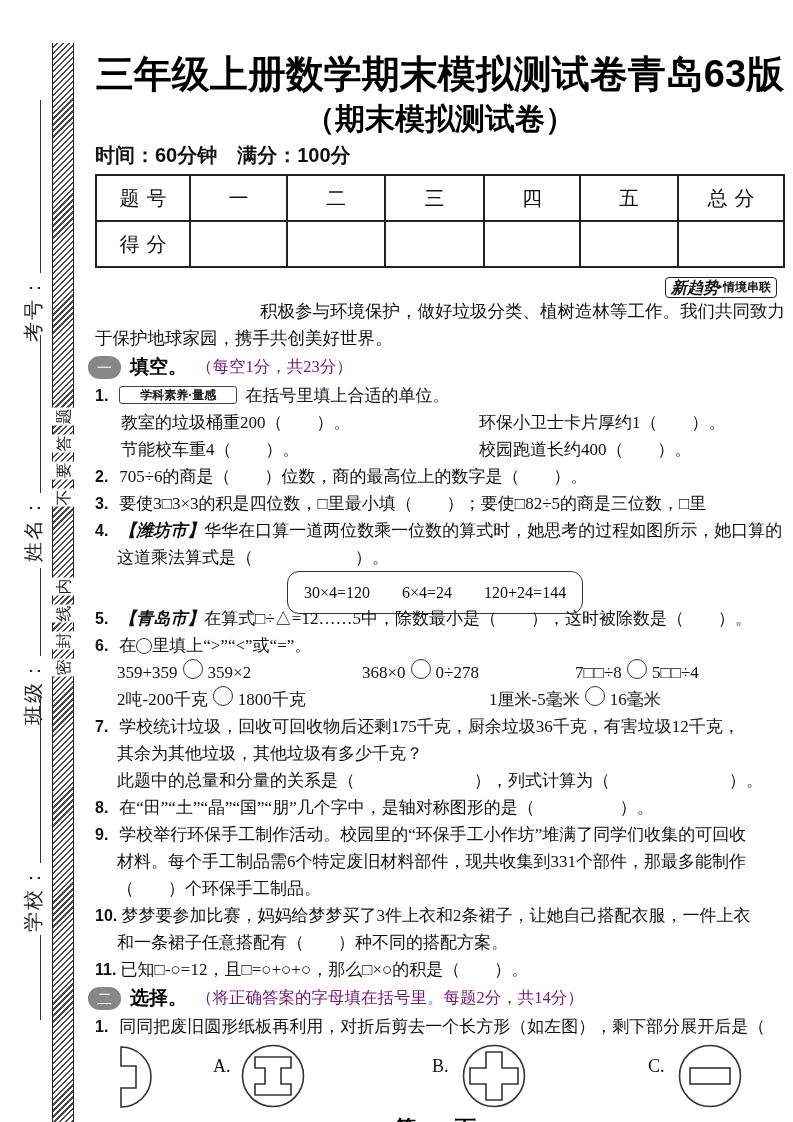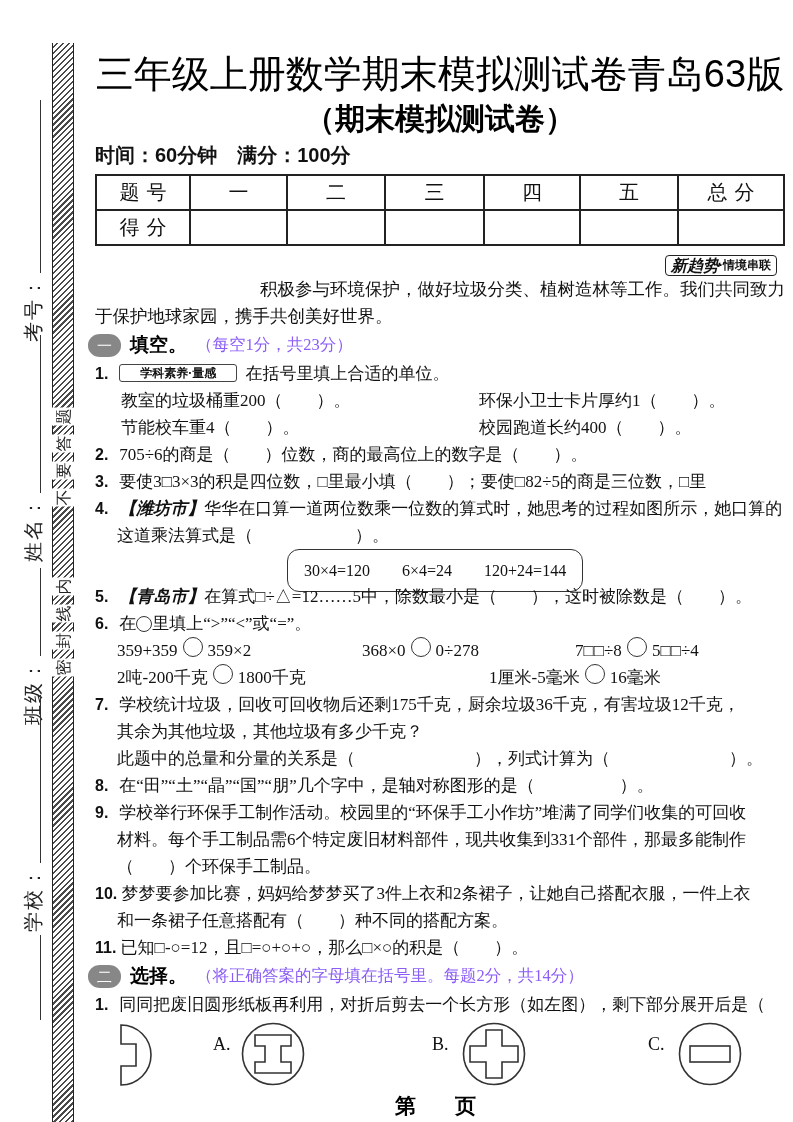--- a/index.html
+++ b/index.html
@@ -24,41 +24,41 @@
   }
   .seal-group { position:absolute; left:0; width:100%; display:flex; flex-direction:column; gap:4px; }
   .seal-group.top { top:362px; }
   .seal-group.bottom { top:532px; }
   .seal-char {
     display:block; width:18px; margin:0 auto; background:#fff; text-align:center;
     font-size:16px; line-height:23px; transform:rotate(-90deg); color:#222;
   }
   
   .content { position:absolute; left:95px; top:50px; width:690px; }
-  .title { text-align:center; font-family:"Liberation Sans",sans-serif; font-weight:400;
+  .title { text-align:center; font-family:"Liberation Sans",sans-serif; font-weight:700;
            font-size:38px; line-height:48px; white-space:nowrap; color:#000; }
   .subtitle { text-align:center; font-family:"Liberation Sans",sans-serif; font-weight:800;
               font-size:30px; line-height:42px; color:#000; }
   .time-info { text-align:left; font-family:"Liberation Sans",sans-serif; font-weight:700;
                font-size:20px; line-height:26px; margin:2px 2px 6px 0; }
   table.score { width:100%; border-collapse:collapse; margin-bottom:9px; }
-  table.score td { border:2px solid #222; height:35px; text-align:center;
+  table.score td { border:2px solid #222; height:46px; text-align:center;
                    font-size:20px; padding:0; }
   td.wide-ls { letter-spacing:7px; text-indent:7px; }
   .intro-line { font-size:17.5px; line-height:27px; white-space:nowrap; }
   .intro-line.first { padding-left:20px; display:flex; align-items:flex-end;flex-direction:column; }
   .badge { display:inline-flex; align-items:center; border:1.6px solid #222; border-radius:4px;
            padding:0 5px; line-height:19px; margin-right:8px; }
   .badge .b1 { font-weight:900; font-style:italic; font-size:16px; font-family:"Liberation Sans",sans-serif; }
   .badge .b2 { font-weight:700; font-size:12px; font-family:"Liberation Sans",sans-serif; }
   .sec { display:flex; align-items:center; gap:9px; line-height:30px; height:30px; margin-left:-7px; }
   .pill { width:33px; height:23px; background:#878787; border-radius:12px/11px; color:#fff;
           text-align:center; font-size:15px; line-height:23px; font-family:"Liberation Sans",sans-serif; }
   .sec-title { font-weight:800; font-size:19px; font-family:"Liberation Sans",sans-serif; color:#000; }
-  .sec-note { font-size:16.5px; color:#8b5cf6; }
+  .sec-note { font-size:16.5px; color:#701a75; }
   .line { font-size:17px; line-height:27px; white-space:nowrap; }
   .indent { padding-left:22px; }
   .qno { font-weight:700; font-family:"Liberation Sans",sans-serif; font-size:16px;
          display:inline-block; min-width:20px; }
   .city { font-style:italic; font-weight:700; }
   .tag { display:inline-block; border:1.2px solid #444; border-radius:3px; font-size:12px;
          font-weight:700; padding:0 20px; line-height:16px; vertical-align:2px;
          font-family:"Liberation Sans",sans-serif; margin-right:4px; }
   .q1-grid { display:grid; grid-template-columns:358px 1fr; padding-left:26px; }
   .q1-grid .cell { font-size:17px; line-height:27px; white-space:nowrap; }

